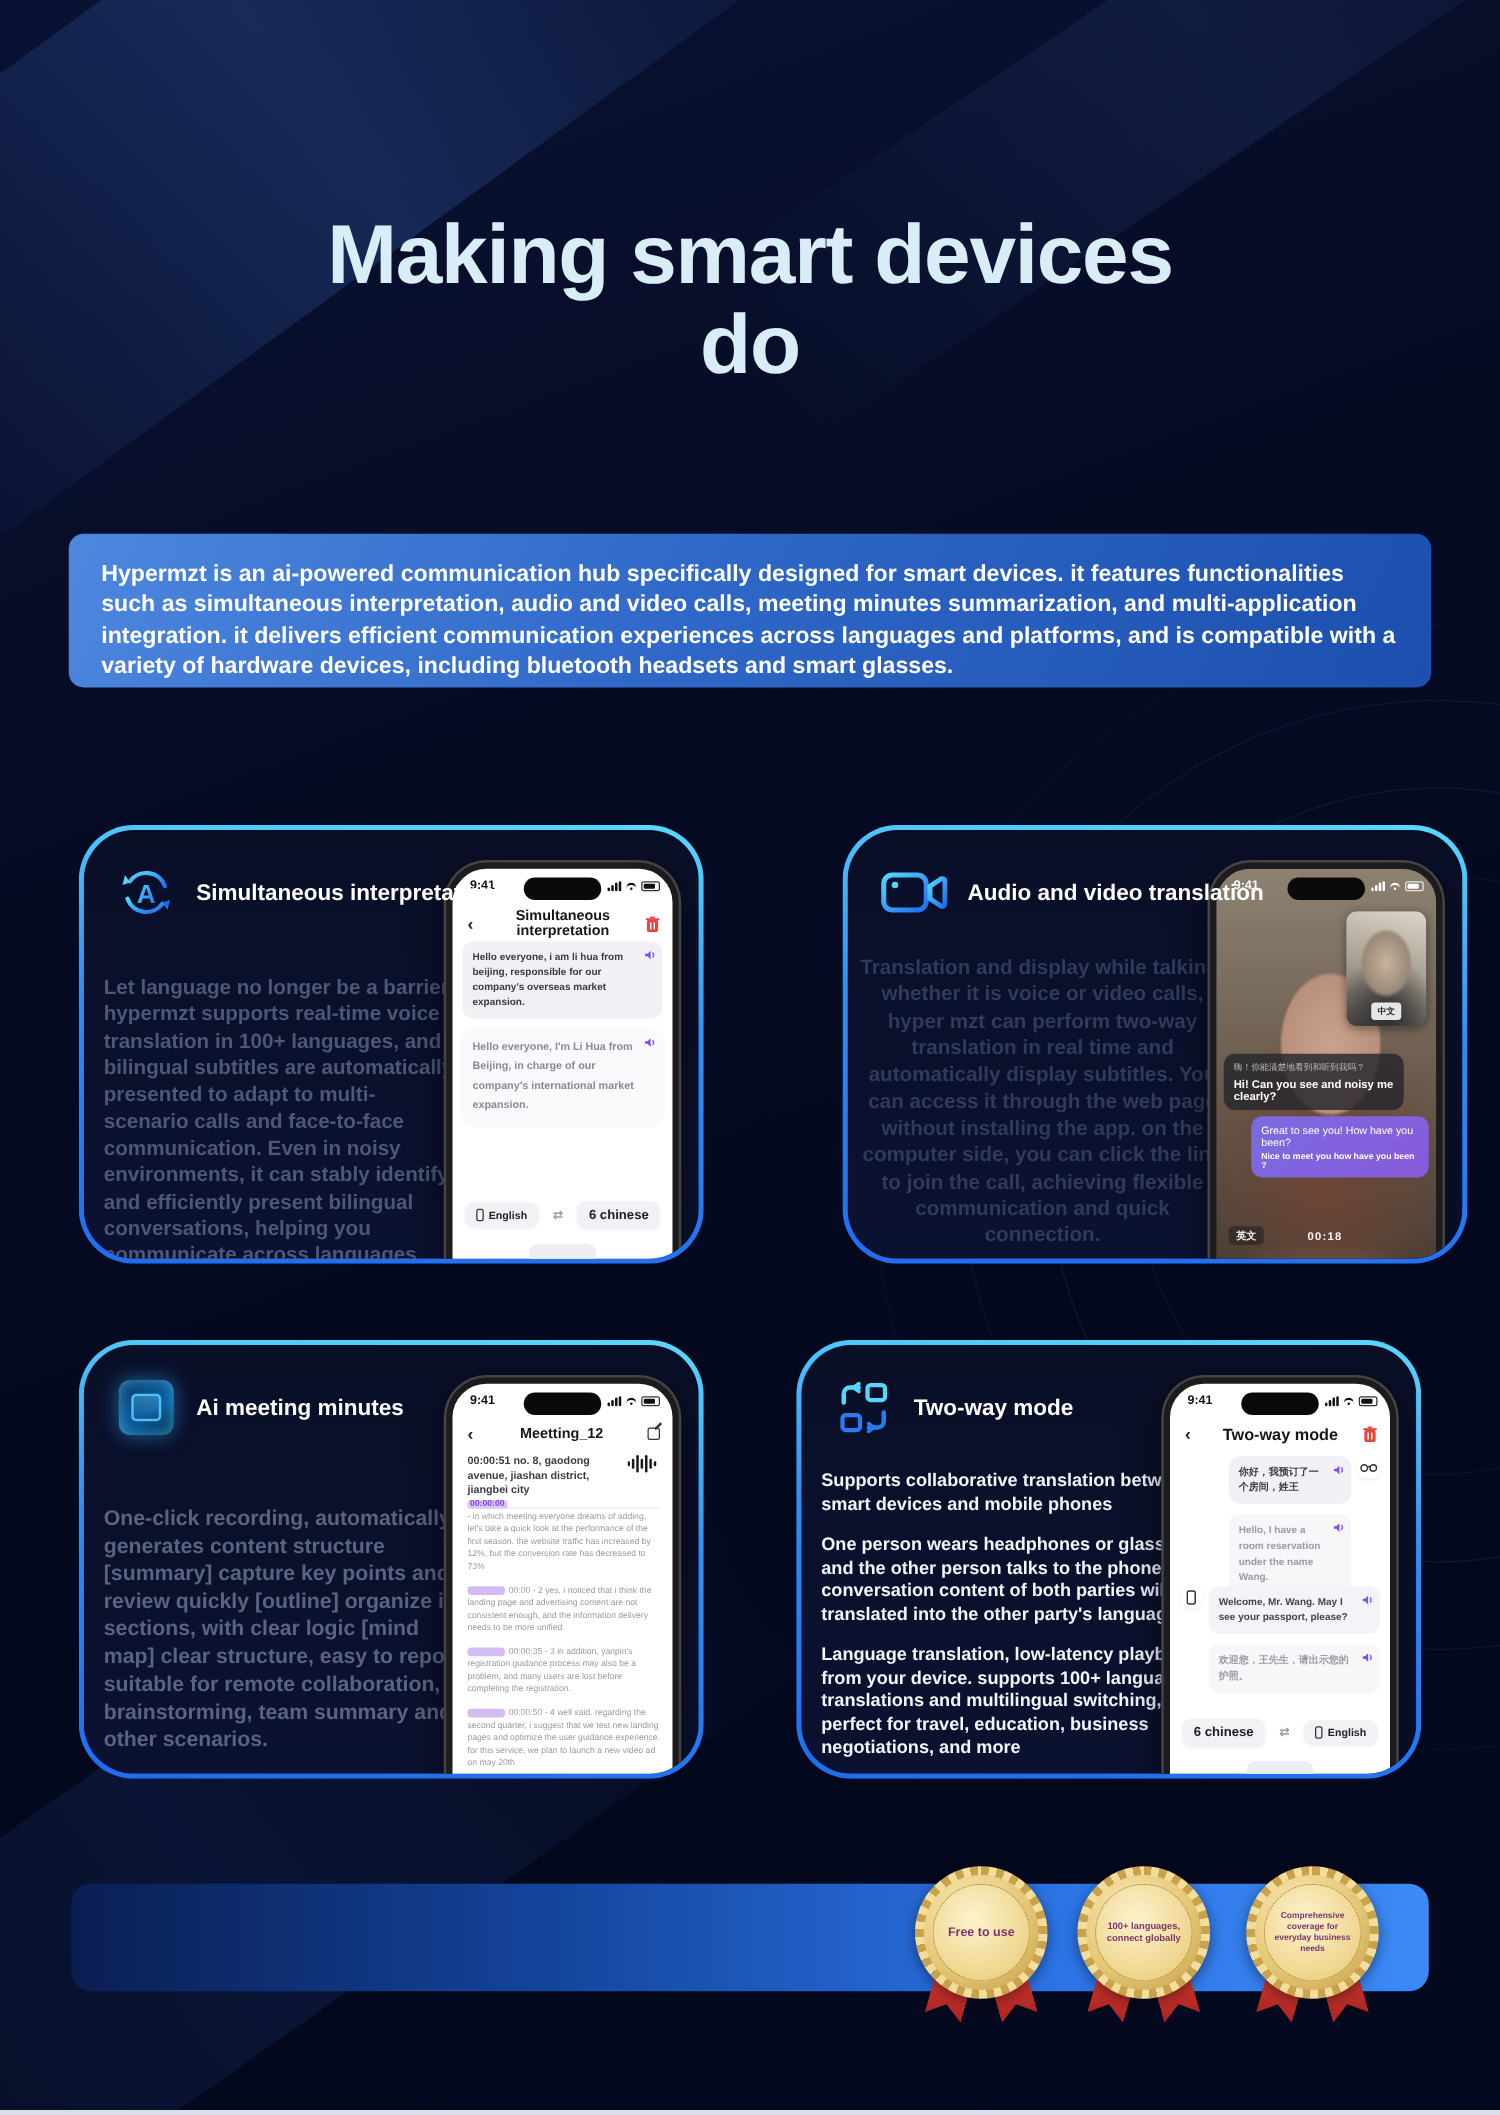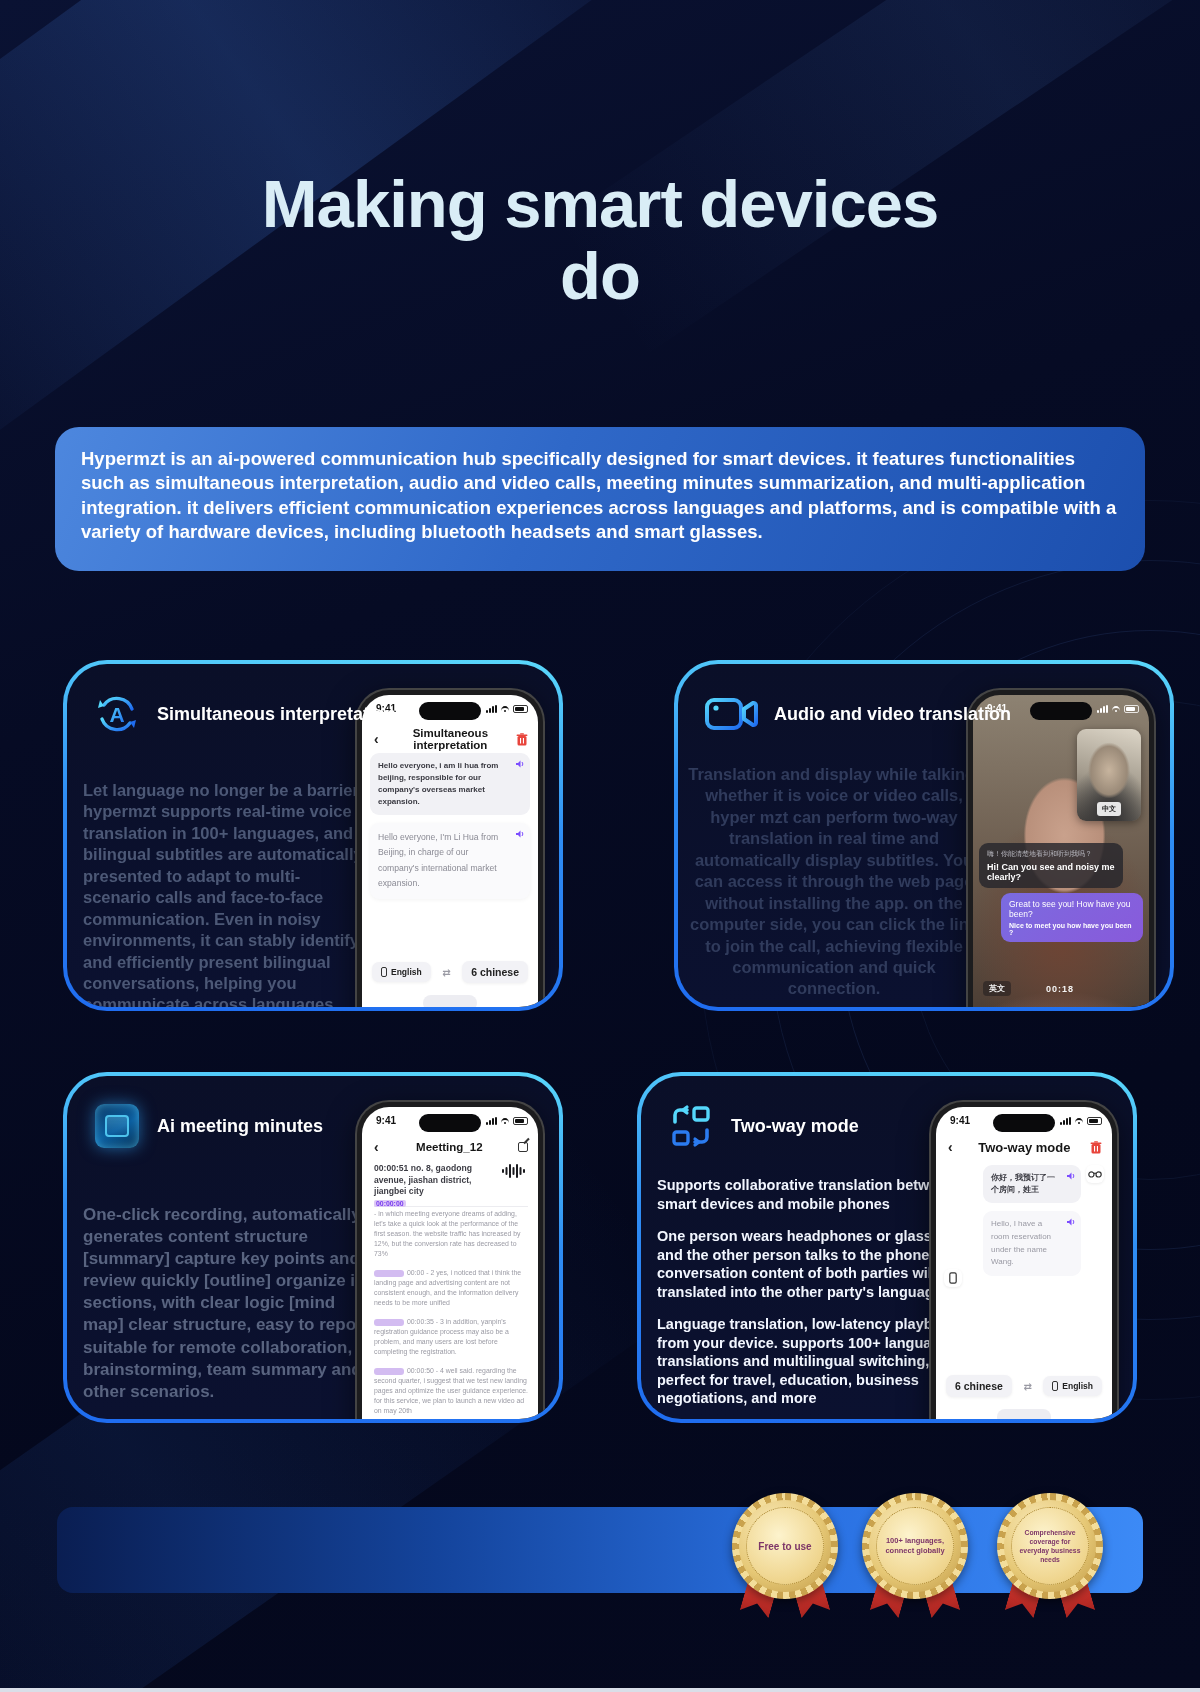--- a/index.html
+++ b/index.html
@@ -17,23 +17,23 @@
     background:linear-gradient(90deg,transparent,rgba(50,110,220,.12),transparent);}
   .ring{position:absolute;border:1px solid rgba(100,150,235,.10);border-radius:50%;}
   .ring.r1{width:760px;height:760px;right:-330px;top:560px;}
   .ring.r2{width:620px;height:620px;right:-260px;top:630px;border-color:rgba(100,150,235,.12);}
   .ring.r3{width:480px;height:480px;right:-190px;top:700px;border-color:rgba(100,150,235,.08);}
   .ring.r4{width:900px;height:900px;right:-400px;top:500px;border-color:rgba(100,150,235,.06);}
 
   .page-title{position:absolute;top:168px;left:0;width:100%;text-align:center;
     color:#d9edf6;font-weight:bold;font-size:67px;line-height:1.07;letter-spacing:-1px;}
 
-  .intro{position:absolute;top:427px;left:55px;width:1090px;border-radius:24px;
+  .intro{position:absolute;top:427px;left:55px;width:1090px;border-radius:12px;
     background:linear-gradient(115deg,#4d87de 0%,#2f68c8 45%,#1c4fae 100%);
-    padding:20px 26px 26px 26px;color:#fff;font-weight:bold;font-size:18.5px;line-height:1.32;}
+    padding:20px 26px 5px 26px;color:#fff;font-weight:bold;font-size:18.5px;line-height:1.32;}
 
   
   .card{position:absolute;width:500px;height:351px;border-radius:44px;
     border:4px solid transparent;overflow:hidden;
     background:linear-gradient(180deg,#0a0f28,#0b1130) padding-box,
                linear-gradient(185deg,#5ad8fb 0%,#2f8df4 45%,#1f6cf0 100%) border-box;}
   .card.c1{left:63px;top:660px;}
   .card.c2{left:674px;top:660px;}
   .card.c3{left:63px;top:1072px;}
   .card.c4{left:637px;top:1072px;}
@@ -79,21 +79,21 @@
 
   .navrow{position:absolute;top:32px;left:12px;right:10px;display:flex;align-items:center;z-index:4;}
   .chev{color:#222;font-size:14px;font-weight:bold;margin-right:6px;}
   .navtitle{flex:1;text-align:center;color:#161616;font-weight:bold;font-size:11.5px;}
   .trash{width:12px;height:13px;flex:none;}
   .edit-glyph{width:10px;height:10px;border:1.5px solid #333;border-radius:2px;position:relative;margin-left:4px;flex:none;}
   .edit-glyph:before{content:"";position:absolute;right:-3px;top:-3px;width:7px;height:2px;background:#333;transform:rotate(-45deg);}
 
   
   .msglist{position:absolute;top:58px;left:8px;right:8px;z-index:3;}
-  .bubble{position:relative;border-radius:9px;padding:7px 20px 7px 8px;margin-bottom:8px;}
+  .bubble{position:relative;border-radius:9px;padding:7px 20px 7px 8px;margin-bottom:8px;font-weight:bold;}
   .bubble .spk{position:absolute;right:6px;top:7px;}
   .b-gray{background:#f1f1f5;color:#3a3a42;font-size:8px;font-weight:bold;line-height:1.5;}
   .b-white{background:#fafafc;color:#8a8a94;font-size:8.6px;line-height:1.8;box-shadow:0 1px 4px rgba(0,0,0,.05);}
   .langbar{position:absolute;left:10px;right:10px;top:266px;display:flex;align-items:center;justify-content:space-between;z-index:3;}
   .chip{background:#f2f2f6;border-radius:7px;padding:5px 9px;display:flex;align-items:center;gap:4px;
         color:#222;font-weight:bold;font-size:9.5px;box-shadow:0 1px 3px rgba(0,0,0,.06);}
   .swap{color:#9a9aa4;font-size:10px;font-weight:bold;}
   .phone-glyph{display:inline-block;width:6px;height:10px;border:1.2px solid #333;border-radius:2px;}
   .home-pill{position:absolute;left:50%;transform:translateX(-50%);top:300px;width:54px;height:16px;border-radius:9px;background:#ededf2;z-index:2;}
 
@@ -472,20 +472,36 @@
               </svg>
           </span>
         </div>
 
         <div class="grp grp2">
           <span class="dev-ic">
             <svg width="8" height="12" viewBox="0 0 8 12">
                 <rect x="0.8" y="0.8" width="6.4" height="10.4" rx="1.6" fill="none" stroke="#333" stroke-width="1.2"></rect>
               </svg>
           </span>
+          <div class="stack" style="flex:1">
+            <div class="bubble b-cn" style="background:#f4f4f8;color:#44444c;">
+              <span>Welcome, Mr. Wang. May I see your passport, please?</span>
+              <svg class="spk" width="8" height="8" viewBox="0 0 8 8">
+                  <path d="M0 3 h2 l2.5-2.5 v7 L2 5 H0 Z" fill="#7c4dff"></path>
+                  <path d="M6 2 a3 3 0 0 1 0 4" fill="none" stroke="#7c4dff" stroke-width="1"></path>
+                </svg>
+            </div>
+            <div class="bubble b-sub">
+              <span>欢迎您，王先生，请出示您的护照。</span>
+              <svg class="spk" width="8" height="8" viewBox="0 0 8 8">
+                  <path d="M0 3 h2 l2.5-2.5 v7 L2 5 H0 Z" fill="#7c4dff"></path>
+                  <path d="M6 2 a3 3 0 0 1 0 4" fill="none" stroke="#7c4dff" stroke-width="1"></path>
+                </svg>
+            </div>
+          </div>
         </div>
 
         <div class="langbar p4bar">
           <span class="chip">
             <span style="font-size:10.5px">6 chinese</span>
           </span>
           <span class="swap">⇄</span>
           <span class="chip">
             <span class="phone-glyph"></span>
             <span style="font-size:8.5px">English</span>

